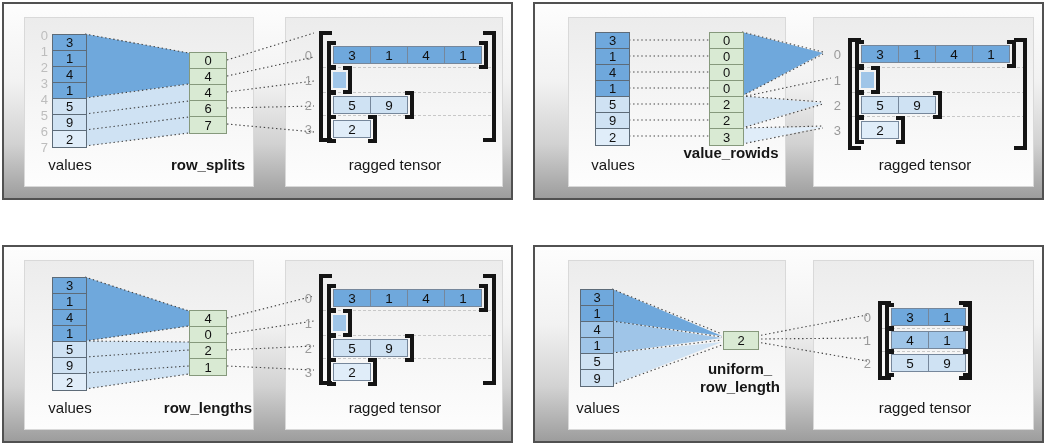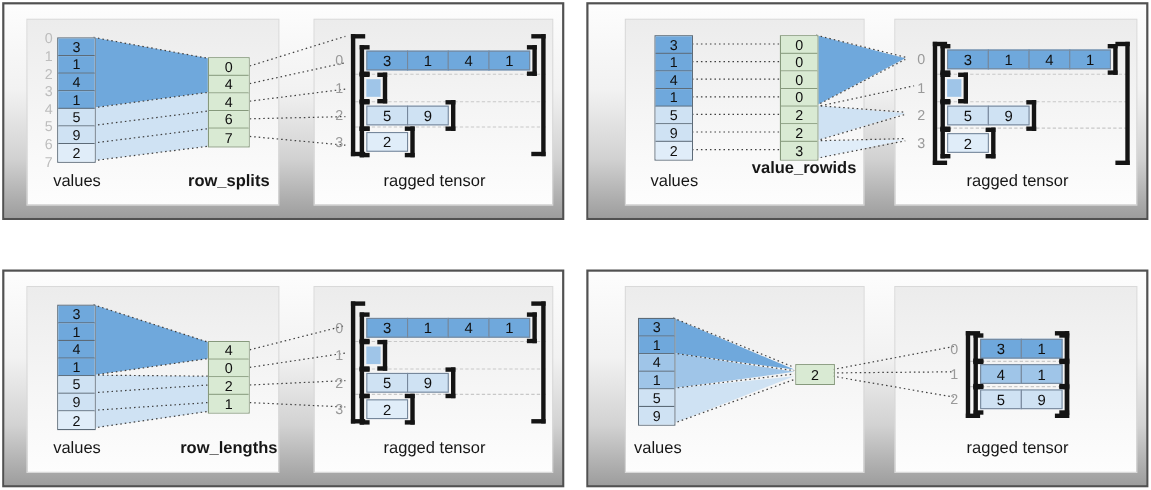--- a/index.html
+++ b/index.html
@@ -282,20 +282,24 @@
         <div class="ccell" style="height: 16px; background: rgb(111, 168, 220);">1</div>
         <div class="ccell" style="height: 16px; background: rgb(159, 197, 232);">4</div>
         <div class="ccell" style="height: 16px; background: rgb(159, 197, 232);">1</div>
         <div class="ccell" style="height: 16px; background: rgb(207, 226, 243);">5</div>
         <div class="ccell last" style="height: 16px; background: rgb(207, 226, 243);">9</div>
       </div>
       <div class="lbl" style="left: 63px; top: 161px;">values</div>
       <div class="cellcol greenb" style="left: 188px; top: 84px; width: 34px; height: 17px;">
         <div class="ccell greenb last" style="height: 17px; background: rgb(217, 234, 211);">2</div>
       </div>
+      <div class="lbl bold" style="left: 205px; top: 131px;">
+        <div>uniform_</div>
+        <div>row_length</div>
+      </div>
       <div class="ob obl" style="left: 343px; top: 54px; height: 79px;"></div>
       <div class="ob obr" style="left: 424px; top: 54px; height: 79px;"></div>
       <div class="sep" style="left: 347px; top: 81px; width: 88px;"></div>
       <div class="sep" style="left: 347px; top: 104px; width: 88px;"></div>
       <span class="rowlbl" style="left: 312px; top: 70px;">0</span>
       <div class="trow" style="left: 350px; top: 61px; height: 18px;">
         <span class="rb rbl" style="height: 28px;"></span>
         <div class="tcell first" style="width: 36px; height: 16px; background: rgb(111, 168, 220);">3</div>
         <div class="tcell" style="width: 36px; height: 16px; background: rgb(111, 168, 220);">1</div>
         <span class="rb rbr" style="height: 28px;"></span>

